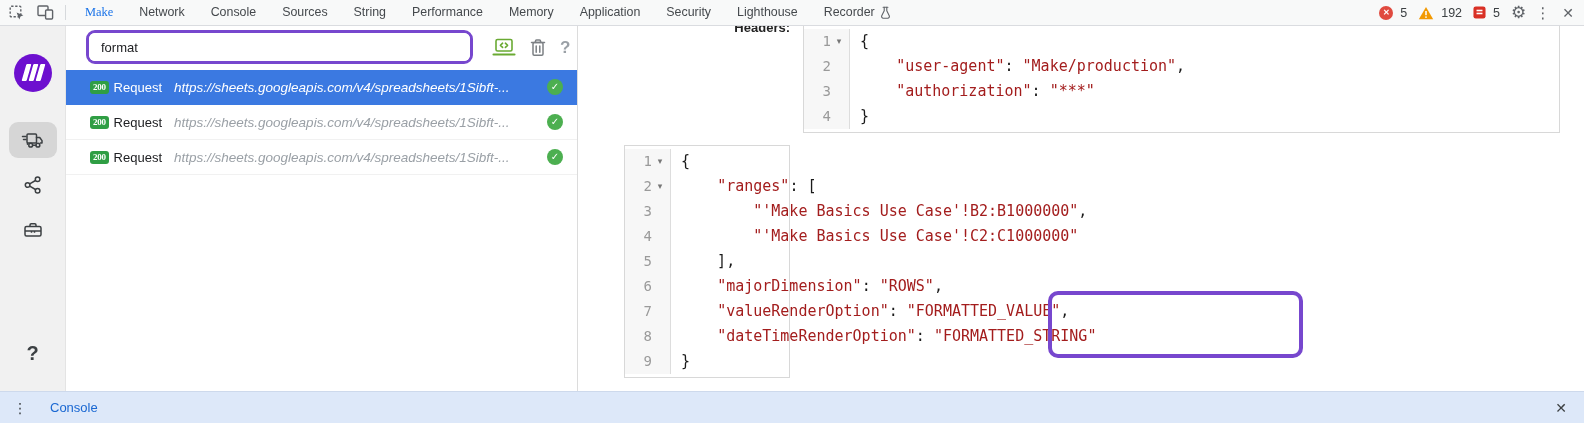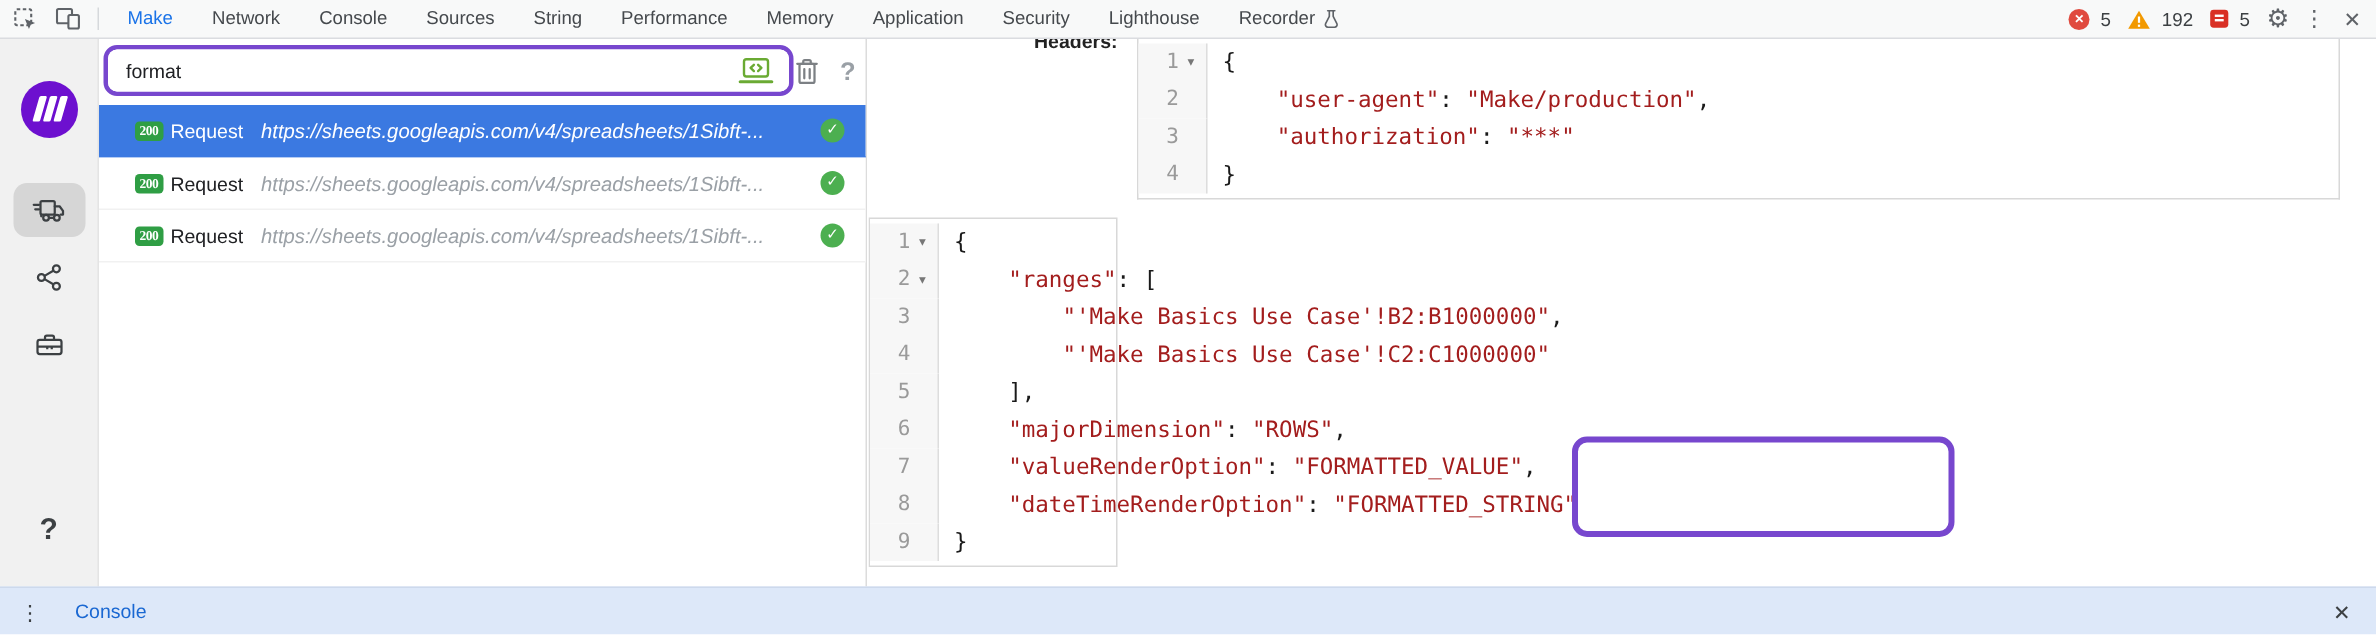--- a/index.html
+++ b/index.html
@@ -8,21 +8,21 @@
 
   
   .topbar { position:absolute; top:0; left:0; right:0; height:26px; background:#f8f9f9;
             border-bottom:1px solid #dadce0; display:flex; align-items:center; }
   .tb-icons { display:flex; align-items:center; gap:12px; padding-left:9px; }
   .tb-icon { display:flex; align-items:center; }
   .tb-sep { width:1px; height:15px; background:#d6d9dc; margin:0 6px 0 11px; }
   .tabs { display:flex; align-items:center; height:100%; }
   .tab { padding:0 13px; font-size:12.4px; color:#45494d; line-height:25px; white-space:nowrap;
          display:flex; align-items:center; gap:5px; cursor:default; }
-  .tab.active { color:var(--tab_blue,#1a73e8); }
+  .tab.active { color:var(--tab_blue,#1a73e8);font-family:Liberation Serif, serif; }
   .status { margin-left:auto; display:flex; align-items:center; gap:7px; padding-right:10px; color:#3c4043; font-size:12.5px; }
   .err-ic { width:14px; height:14px; border-radius:50%; background:var(--error_red,#e04a3f); color:#fff;
             font-size:8px; font-weight:bold; text-align:center; line-height:14px; }
   .cnt { margin-right:4px; }
   .iconbtn { color:#5f6368; font-size:16px; line-height:16px; }
   .gear { font-size:17px; }
   .kebab { font-size:15px; letter-spacing:-1px; padding:0 2px; }
   .closex { font-size:14px; padding-left:4px; }
 
   
@@ -32,40 +32,40 @@
   .logo i { position:absolute; top:10px; width:4.5px; height:17px; background:#fff; transform:skewX(-16deg); border-radius:1px; }
   .logo i:nth-child(1){ left:10px; } .logo i:nth-child(2){ left:17px; } .logo i:nth-child(3){ left:24px; }
   .side-item { width:48px; height:36px; border-radius:9px; display:flex; align-items:center; justify-content:center; flex:none; }
   .side-item.m1 { margin-top:30px; } .side-item.m2, .side-item.m3 { margin-top:9px; }
   .side-item.selected { background:#d6d6d6; }
   .side-q { margin-top:auto; margin-bottom:26px; font-size:20px; font-weight:600; color:#3c4043; }
 
   
   .left-panel { position:absolute; left:66px; top:26px; width:512px; bottom:32px; background:#fff;
                 border-right:1px solid #dcdcdc; }
-  .search-wrap { position:absolute; left:3px; top:4px; width:460px; height:34px; background:#fff;
+  .search-wrap { position:absolute; left:20px; top:4px; width:387px; height:34px; background:#fff;
                  border:3.5px solid var(--accent_purple,#7747ce); border-radius:9px; display:flex; align-items:flex-start; }
   .search-wrap input { border:none; outline:none; width:100%; height:100%; border-radius:6px;
                        padding:0 12px; font-size:13px; font-family:"Liberation Sans",sans-serif; color:#202124; }
   .search-tools { position:absolute; top:12px; left:426px; display:flex; align-items:center; gap:13px; }
   .help-q { font-size:17px; font-weight:bold; color:#9aa0a6; line-height:18px; }
   .requests { position:absolute; top:44px; left:0; right:0; }
   .req-row { height:35px; display:flex; align-items:center; padding:0 14px 0 24px; border-bottom:1px solid #f1f1f1; background:#fff; }
   .req-row.selected { background:var(--selected_blue,#3b79e1); border-bottom-color:var(--selected_blue,#3b79e1); }
   .badge { background:var(--status_green,#2f9e44); color:#fff; font-size:9px; font-weight:bold;
            letter-spacing:-0.3px; padding:1.5px 3px; border-radius:3px; line-height:10px; flex:none;font-family:Liberation Serif, serif; }
   .req-label { font-weight:normal; font-size:13px; margin-left:5px; color:#202124; flex:none; }
   .req-url { font-style:italic; font-size:13.5px; color:#9aa0a6; margin-left:12px; flex:1;
              white-space:nowrap; overflow:hidden; }
   .req-row.selected .req-label, .req-row.selected .req-url { color:#fff; }
   .check { width:16px; height:16px; border-radius:50%; background:var(--check_green,#4caf50); color:#fff;
            font-size:10px; line-height:16px; text-align:center; flex:none; margin-left:8px; }
 
   
-  .right-panel { position:absolute; left:579px; top:26px; right:0; bottom:32px; background:#fff; overflow:hidden; }
+  .right-panel { position:absolute; left:579px; top:26px; right:0; bottom:32px; background:#fff; overflow:hidden;padding-left:45px; }
   .code-section { display:grid; grid-template-columns:166px 1fr; column-gap:13px; padding-right:24px; }
   .code-section.gap { margin-top:12px; }
   .section-label { text-align:right; font-weight:bold; font-size:13px; color:#222; padding-top:2px; }
   .code-section.clipped .section-label { position:relative; top:-8px; }
   .code-block { border:1px solid #d8d8d8; background:#fff; padding:3px 0; }
   .code-section.clipped .code-block { border-top:none; }
   .code-line { display:flex; height:25px; line-height:25px; }
   .gutter { width:46px; flex:none; background:#f7f7f7; border-right:1px solid #ddd; display:flex; }
   .ln { width:27px; text-align:right; color:#9a9a9a; font-family:"DejaVu Sans Mono",monospace; font-size:14px; }
   .fold { width:16px; text-align:center; font-size:9px; color:#777; line-height:25px; }

